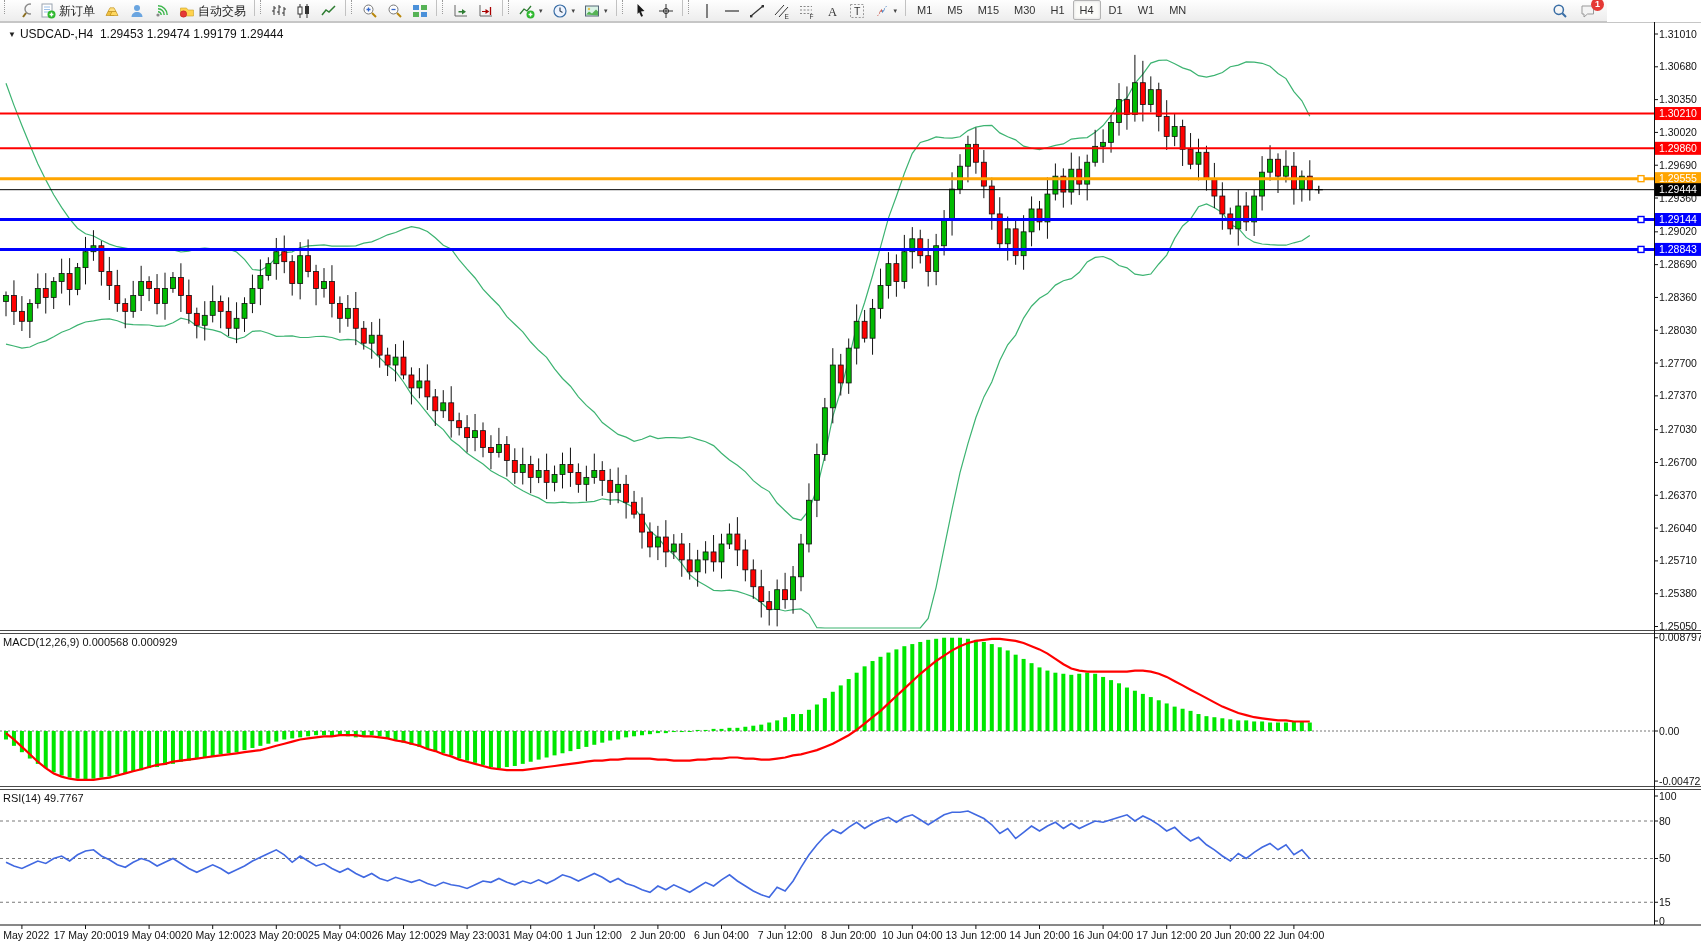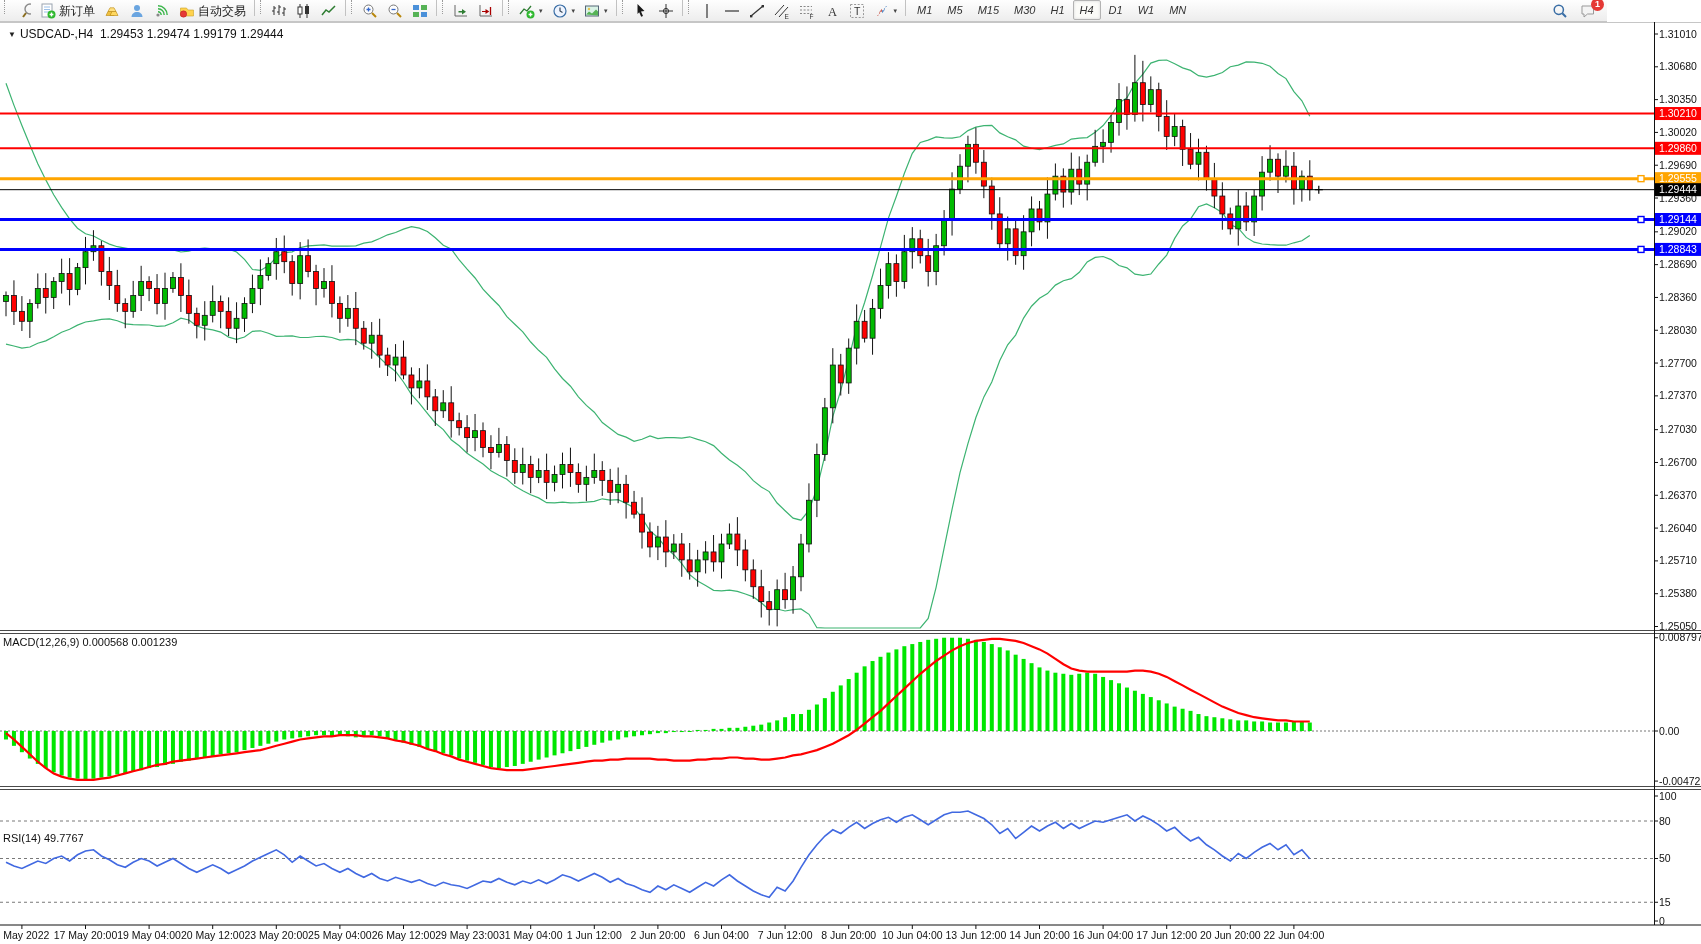--- a/index.html
+++ b/index.html
@@ -6,32 +6,32 @@
     font-family:"Liberation Sans",sans-serif;}
   #toolbar{position:absolute;top:0;left:0;width:1607px;height:22px;box-sizing:border-box;
     background:linear-gradient(#fefefe,#ededed);border-bottom:1px solid #c6c6c6;
     display:flex;align-items:flex-start;padding:0 3px;gap:1px;z-index:10;}
   .tbtn{height:20px;display:flex;align-items:center;gap:3px;padding:0 3px;border:1px solid transparent;
     border-radius:2px;cursor:default;}
   .tlabel{font-size:12px;color:#222;white-space:nowrap;}
   .sep{width:1px;height:16px;background:#c2c2c2;margin:0 3px;}
   .grip{width:2px;height:14px;border-left:1px dotted #9a9a9a;margin:0 3px 0 1px;}
   .caret{font-size:7px;color:#444;margin-left:1px;}
-  .tf{font-size:11px;color:#333;padding:3px 6px;border:1px solid transparent;border-radius:2px;font-style:italic;}
+  .tf{font-size:11px;color:#333;padding:3px 6px;border:1px solid transparent;border-radius:2px;}
   .tf.active{background:#fbfbf8;border:1px solid #b3b3b3;box-shadow:inset 0 0 3px #d8d8d8;}
   .rightgrp{margin-left:auto;display:flex;align-items:center;gap:4px;padding-right:4px;}
   .badgewrap{position:relative;}
   .badge{position:absolute;top:-3px;right:-5px;background:#e53935;color:#fff;border-radius:50%;
     width:13px;height:13px;font-size:9px;line-height:13px;text-align:center;font-weight:bold;}
   #chartsvg{position:absolute;top:22px;left:0;}
   .hdr{position:absolute;top:27px;left:8px;z-index:5;font-size:12px;color:#111;display:flex;align-items:center;gap:4px;}
   .sym-arrow{font-size:8px;color:#222;}
   .paneLabel{position:absolute;left:3px;z-index:5;font-size:11px;color:#111;white-space:pre;}
   #macdLabel{top:636px;}
-  #rsiLabel{top:832px;}
+  #rsiLabel{top:792px;}
 </style>
 </head>
 <body>
 
 <div id="toolbar">
     <span class="grip"></span>
     <div class="tbtn">
       <svg width="16" height="16" viewBox="0 0 16 16">
         <circle cx="15" cy="6" r="5" fill="none" stroke="#8a8a8a" stroke-width="1.4"></circle>
         <line x1="11" y1="10" x2="8" y2="14" stroke="#8a6d1f" stroke-width="2"></line>
@@ -243,21 +243,21 @@
         </svg>
         <span class="badge">1</span>
       </div>
     </div>
   </div>
 
 <div class="hdr">
   <span class="sym-arrow">▼</span>
   <span style="white-space:pre">USDCAD-,H4  1.29453 1.29474 1.99179 1.29444</span>
 </div>
-<div class="paneLabel" id="macdLabel">MACD(12,26,9) 0.000568 0.001239</div>
+<div class="paneLabel" id="macdLabel">MACD(12,26,9) 0.000568 0.000929</div>
 <div class="paneLabel" id="rsiLabel">RSI(14) 49.7767</div>
 
 <svg id="chartsvg" width="1701" height="922">
     <rect x="0" y="0" width="1701" height="922" fill="#ffffff"></rect>
     <line x1="0" y1="0.5" x2="1701" y2="0.5" stroke="#c6c6c6"></line>
     <path d="M6.0 61.2 L13.9 83.1 L21.9 103.5 L29.9 123.1 L37.8 141.7 L45.8 157.9 L53.7 172.7 L61.6 185.3 L69.6 196.9 L77.5 206.2 L85.5 211.8 L93.5 214.0 L101.4 218.3 L109.4 222.1 L117.3 224.7 L125.3 226.1 L133.2 227.7 L141.2 228.1 L149.1 228.3 L157.1 228.5 L165.0 228.2 L173.0 227.9 L180.9 230.0 L188.8 229.1 L196.8 226.8 L204.8 226.0 L212.7 226.8 L220.7 228.2 L228.6 227.1 L236.6 230.0 L244.5 237.4 L252.5 247.5 L260.4 248.4 L268.4 243.8 L276.3 235.4 L284.3 230.7 L292.2 229.8 L300.2 225.6 L308.1 223.8 L316.1 223.4 L324.0 222.9 L331.9 224.2 L339.9 224.0 L347.9 224.1 L355.8 223.8 L363.8 221.2 L371.7 219.9 L379.7 216.5 L387.6 212.8 L395.6 210.5 L403.5 207.1 L411.4 204.6 L419.4 206.1 L427.4 209.5 L435.3 215.8 L443.3 223.3 L451.2 226.9 L459.2 238.0 L467.1 247.2 L475.1 256.0 L483.0 267.2 L490.9 275.5 L498.9 283.5 L506.9 294.7 L514.8 302.3 L522.8 309.8 L530.7 320.0 L538.6 328.3 L546.6 335.3 L554.6 346.9 L562.5 356.5 L570.5 364.2 L578.4 374.8 L586.4 383.4 L594.3 390.2 L602.3 400.5 L610.2 406.4 L618.1 412.4 L626.1 415.1 L634.1 419.3 L642.0 417.3 L650.0 413.9 L657.9 416.6 L665.9 415.6 L673.8 415.7 L681.8 416.2 L689.7 414.8 L697.6 417.4 L705.6 419.8 L713.6 423.6 L721.5 431.2 L729.5 438.0 L737.4 443.2 L745.4 449.9 L753.3 458.6 L761.3 465.0 L769.2 469.6 L777.1 481.0 L785.1 488.7 L793.1 496.2 L801.0 498.2 L809.0 488.2 L816.9 466.6 L824.9 433.3 L832.8 394.6 L840.8 368.3 L848.7 337.3 L856.6 304.6 L864.6 280.5 L872.6 253.5 L880.5 225.1 L888.5 195.9 L896.4 174.2 L904.4 151.3 L912.3 131.4 L920.3 120.5 L928.2 118.1 L936.1 114.9 L944.1 115.9 L952.1 116.2 L960.0 114.8 L968.0 108.6 L975.9 105.2 L983.9 103.6 L991.8 103.4 L999.8 110.9 L1007.7 114.8 L1015.6 117.9 L1023.6 124.2 L1031.5 126.2 L1039.5 127.7 L1047.5 125.5 L1055.4 123.4 L1063.4 121.9 L1071.3 117.1 L1079.3 116.2 L1087.2 115.6 L1095.2 110.2 L1103.1 103.5 L1111.0 93.6 L1119.0 81.1 L1127.0 75.7 L1134.9 61.4 L1142.9 52.1 L1150.8 41.1 L1158.8 38.4 L1166.7 38.0 L1174.7 41.8 L1182.6 45.9 L1190.5 48.4 L1198.5 53.7 L1206.5 55.1 L1214.4 53.3 L1222.4 50.5 L1230.3 44.7 L1238.3 43.1 L1246.2 39.9 L1254.2 40.1 L1262.1 41.3 L1270.0 44.3 L1278.0 51.5 L1286.0 56.6 L1293.9 69.6 L1301.9 78.8 L1309.8 94.2 " fill="none" stroke="#3CB371" stroke-width="1.2"></path>
     <path d="M6.0 322.2 L13.9 324.0 L21.9 326.2 L29.9 325.0 L37.8 321.3 L45.8 318.9 L53.7 314.7 L61.6 310.2 L69.6 307.2 L77.5 303.1 L85.5 300.0 L93.5 298.8 L101.4 297.3 L109.4 296.9 L117.3 298.7 L125.3 301.9 L133.2 302.7 L141.2 302.8 L149.1 303.0 L157.1 304.3 L165.0 303.8 L173.0 300.8 L180.9 296.2 L188.8 298.0 L196.8 304.0 L204.8 306.6 L212.7 307.8 L220.7 310.1 L228.6 315.1 L236.6 317.3 L244.5 315.0 L252.5 309.3 L260.4 308.8 L268.4 311.2 L276.3 314.4 L284.3 314.2 L292.2 313.8 L300.2 315.5 L308.1 315.5 L316.1 314.5 L324.0 314.3 L331.9 315.5 L339.9 318.1 L347.9 317.4 L355.8 318.0 L363.8 323.5 L371.7 328.1 L379.7 335.9 L387.6 343.3 L395.6 349.5 L403.5 360.0 L411.4 372.4 L419.4 381.4 L427.4 391.4 L435.3 401.0 L443.3 407.6 L451.2 417.7 L459.2 423.8 L467.1 431.2 L475.1 436.7 L483.0 442.0 L490.9 448.7 L498.9 453.3 L506.9 457.3 L514.8 464.1 L522.8 468.8 L530.7 472.8 L538.6 475.9 L546.6 480.7 L554.6 480.8 L562.5 480.2 L570.5 480.9 L578.4 480.7 L586.4 480.1 L594.3 479.3 L602.3 476.8 L610.2 478.1 L618.1 477.7 L626.1 481.4 L634.1 485.6 L642.0 496.0 L650.0 508.9 L657.9 515.5 L665.9 525.6 L673.8 532.7 L681.8 541.7 L689.7 552.6 L697.6 558.9 L705.6 563.4 L713.6 568.3 L721.5 568.8 L729.5 568.1 L737.4 569.4 L745.4 572.0 L753.3 574.9 L761.3 580.7 L769.2 587.8 L777.1 587.0 L785.1 589.0 L793.1 587.7 L801.0 586.9 L809.0 592.3 L816.9 605.7 L824.9 606.0 L832.8 606.0 L840.8 606.0 L848.7 606.0 L856.6 606.0 L864.6 606.0 L872.6 606.0 L880.5 606.0 L888.5 606.0 L896.4 606.0 L904.4 606.0 L912.3 606.0 L920.3 606.0 L928.2 596.4 L936.1 565.3 L944.1 526.1 L952.1 487.1 L960.0 450.7 L968.0 421.3 L975.9 395.5 L983.9 374.9 L991.8 360.0 L999.8 338.6 L1007.7 322.8 L1015.6 313.1 L1023.6 296.1 L1031.5 284.2 L1039.5 276.3 L1047.5 271.6 L1055.4 263.1 L1063.4 258.7 L1071.3 256.6 L1079.3 250.3 L1087.2 240.0 L1095.2 235.4 L1103.1 234.5 L1111.0 237.6 L1119.0 243.5 L1127.0 245.9 L1134.9 252.2 L1142.9 253.4 L1150.8 252.0 L1158.8 242.0 L1166.7 233.1 L1174.7 216.4 L1182.6 204.0 L1190.5 197.1 L1198.5 184.8 L1206.5 181.9 L1214.4 185.7 L1222.4 190.7 L1230.3 202.5 L1238.3 206.2 L1246.2 215.4 L1254.2 220.2 L1262.1 222.0 L1270.0 222.7 L1278.0 223.1 L1286.0 223.2 L1293.9 220.8 L1301.9 218.8 L1309.8 213.4 " fill="none" stroke="#3CB371" stroke-width="1.2"></path>
     <line x1="6" y1="269.4790268456375" x2="6" y2="294.2716950679245" stroke="#111111" stroke-width="1"></line>
     <rect x="3.5" y="273.45553691275114" width="5" height="5.964765100672707" fill="#00BB00" stroke="#111" stroke-width="0.8"></rect>
     <line x1="13.95" y1="258.3232044519924" x2="13.95" y2="302.97532616911326" stroke="#111111" stroke-width="1"></line>

